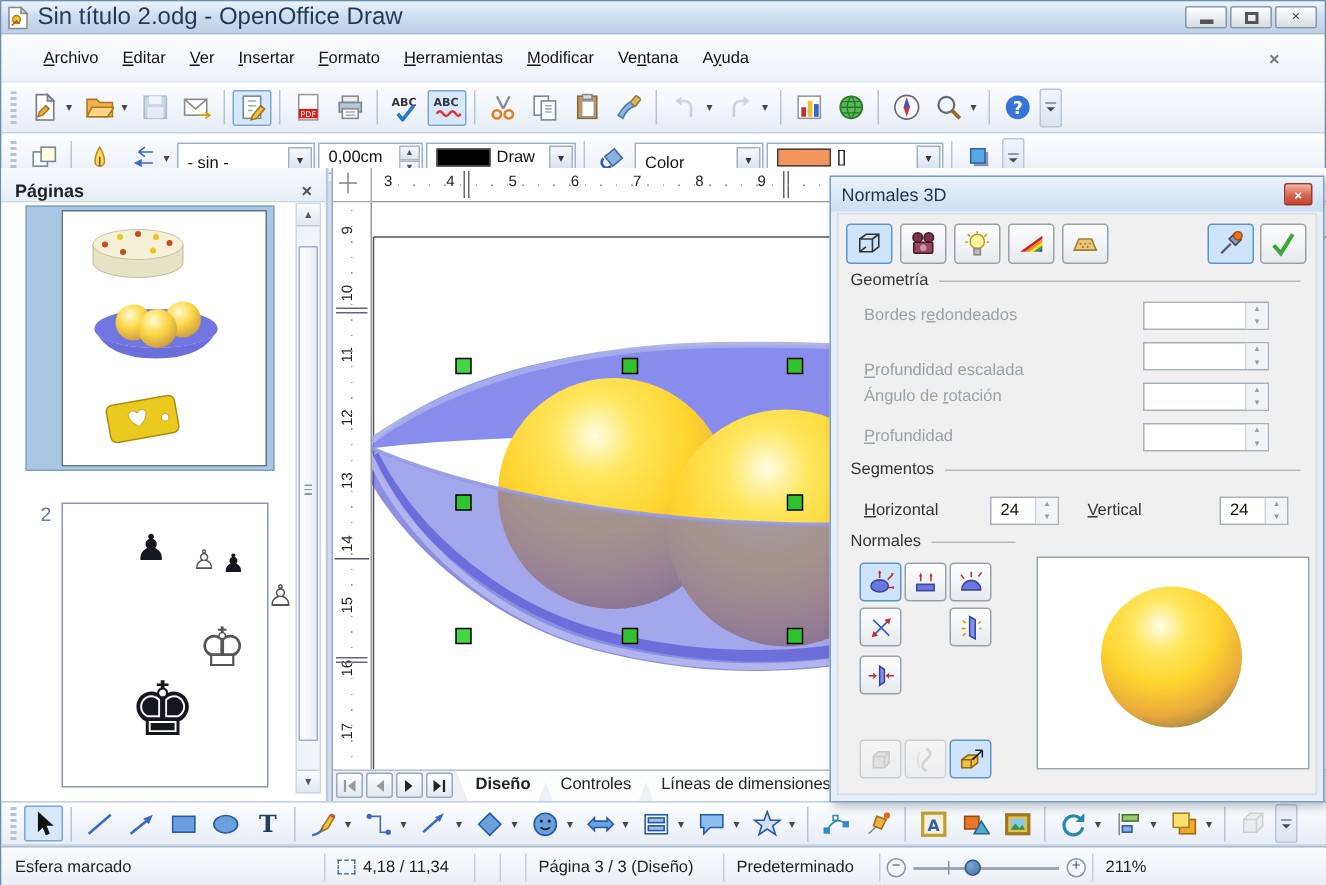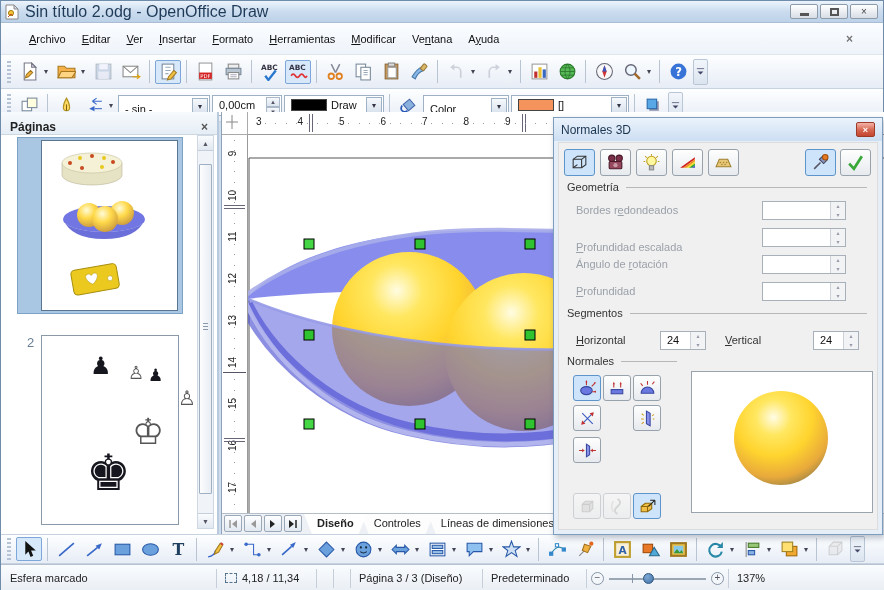--- a/index.html
+++ b/index.html
@@ -974,17 +974,17 @@
       <span>Predeterminado</span>
     </span>
     <span class="zoomwrap">
       <span class="zbtn" style="left:4px">−</span>
       <span class="ztrack"></span>
       <span class="ztick"></span>
       <span class="zthumb"></span>
       <span class="zbtn" style="right:4px">+</span>
     </span>
     <span class="scell" style="border-right:none;flex:1">
-      <span>137%</span>
+      <span>211%</span>
     </span>
   </div>
 
 </div>
 
 </body></html>

